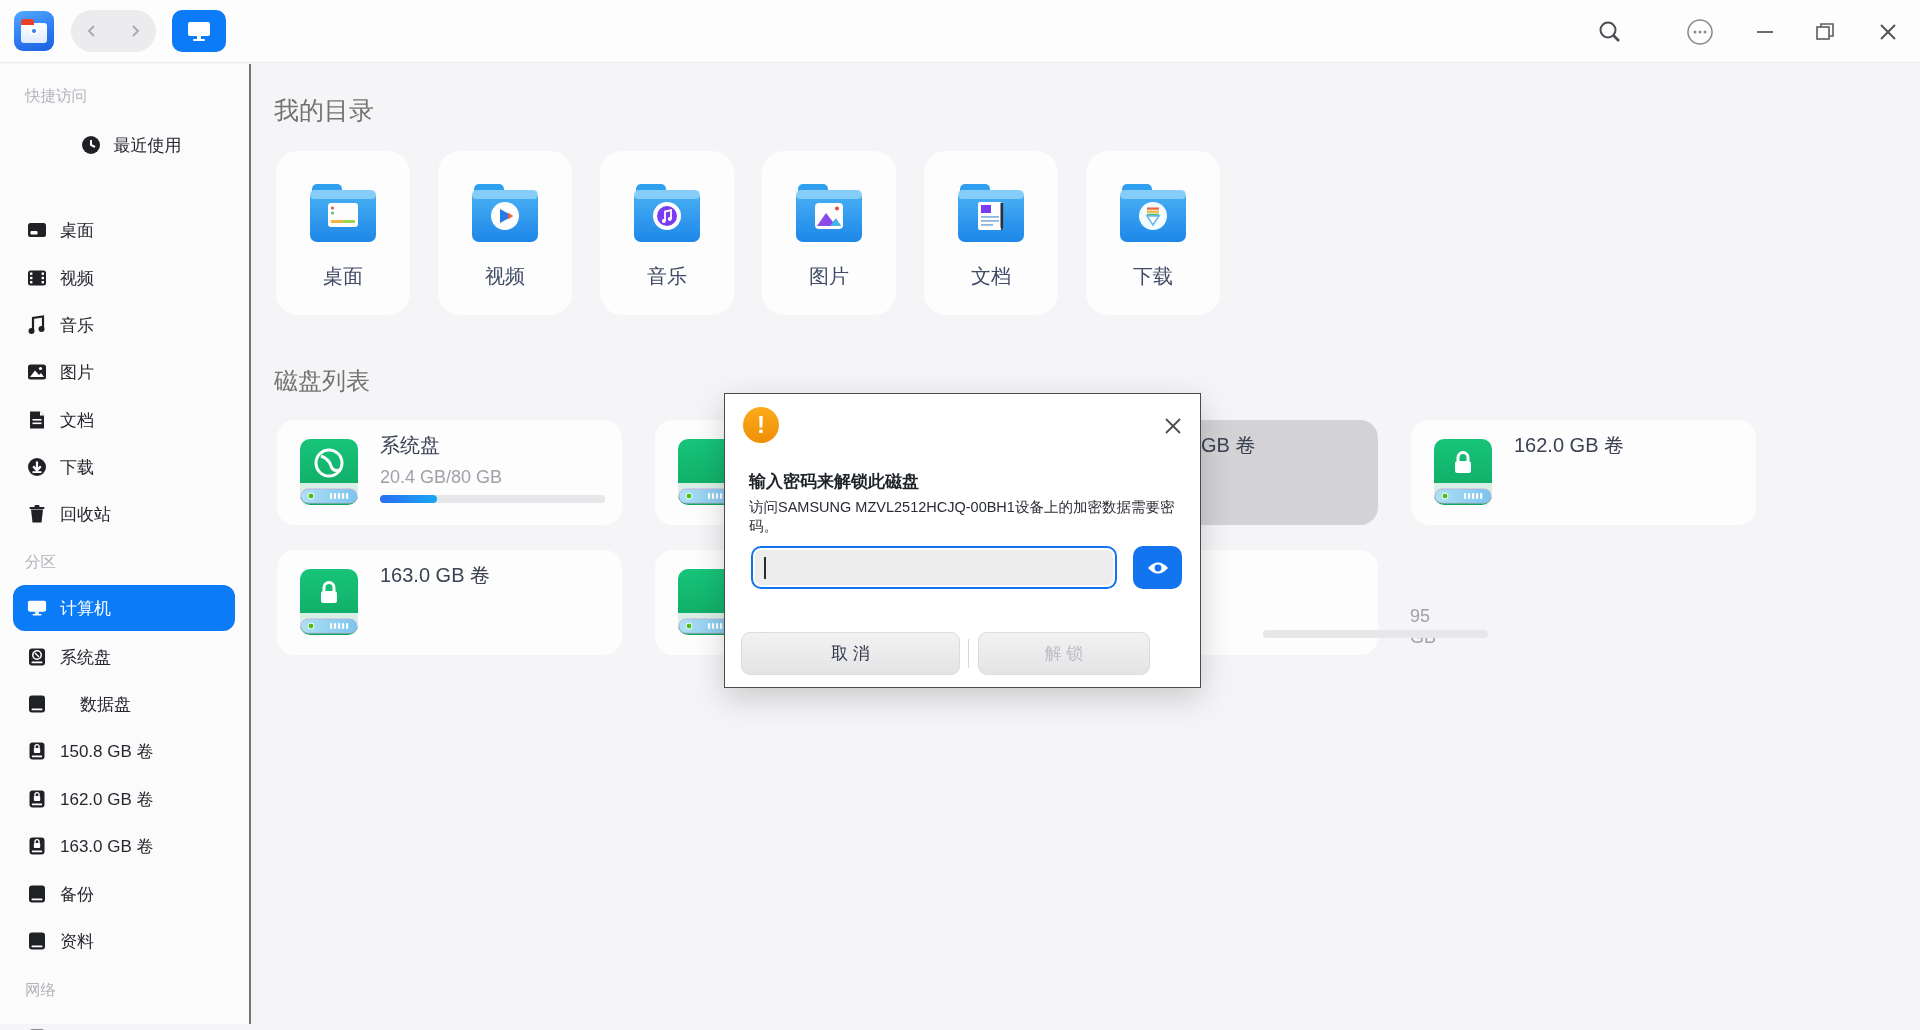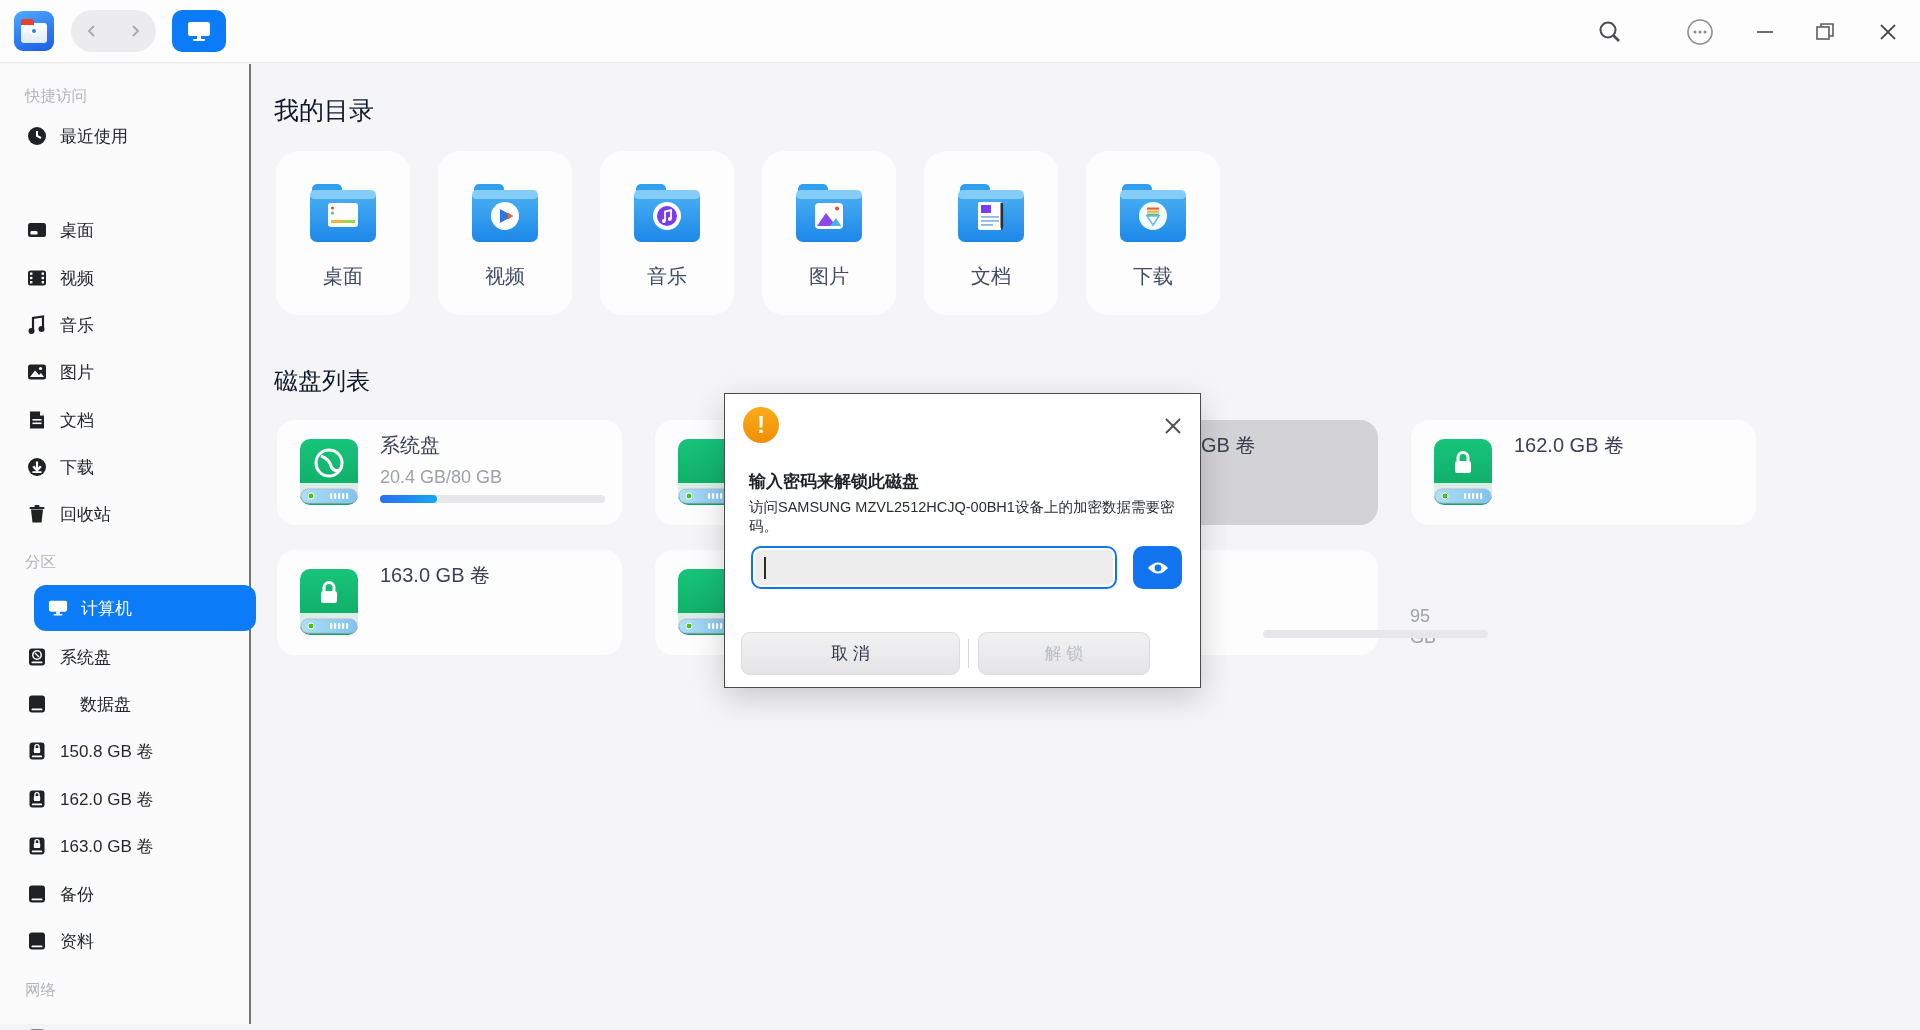--- a/index.html
+++ b/index.html
@@ -30,21 +30,21 @@
     background:#fbfbfc; border-right:2px solid #737373; z-index:1; }
   .side-section { position:absolute; left:25px; height:20px; font-size:15.5px; color:#b2b4ba; }
   .side-item { position:absolute; left:13px; width:222px; height:46px; border-radius:12px;
     display:flex; align-items:center; color:#26282e; font-size:17px; cursor:default; }
   .side-item .ic { width:20px; height:20px; margin-left:14px; margin-right:13px; flex:0 0 auto;
     display:flex; align-items:center; justify-content:center; }
   .side-item.active { background:#0c7bf7; color:#ffffff; }
 
   
   .main { position:absolute; left:252px; top:64px; width:1668px; height:966px; background:#f5f5f7; }
-  .sec-title { position:absolute; color:#0f172a; font-size:25px; font-weight:500; }
+  .sec-title { position:absolute; color:#737373; font-size:25px; font-weight:500; }
 
   .folder-card { position:absolute; top:87px; width:134px; height:164px; border-radius:22px; background:#fdfdfe; }
   .folder-card .fico { position:absolute; left:32px; top:31px; width:70px; height:62px; }
   .folder-card .flabel { position:absolute; left:0; top:112px; width:134px; text-align:center;
     font-size:20px; color:#414b66; }
 
   .disk-card { position:absolute; width:345px; height:105px; border-radius:18px; background:#fdfdfe; }
   .disk-card.selected { background:#d3d3d6; }
   .disk-card .dico { position:absolute; left:23px; top:19px; width:58px; height:66px; }
   .disk-card .dtitle { position:absolute; left:103px; top:12px; font-size:20px; color:#3c4254; }
@@ -135,21 +135,21 @@
     <svg width="20" height="20" viewBox="0 0 20 20">
       <line x1="3" y1="3" x2="17" y2="17" stroke="#4d4d53" stroke-width="1.8"></line>
       <line x1="17" y1="3" x2="3" y2="17" stroke="#4d4d53" stroke-width="1.8"></line>
     </svg>
   </div>
 </div>
 
 <div class="sidebar">
   <div class="side-section" style="top:22px;">快捷访问</div>
 
-  <div class="side-item" style="top:49px;">
+  <div class="side-item" style="top:58px;justify-content:center;">
     <span class="ic">
         <svg width="20" height="20" viewBox="0 0 20 20">
           <circle cx="10" cy="10" r="9" fill="#1f2125"></circle>
           <polyline points="10,5 10,10 14,12" fill="none" stroke="#fff" stroke-width="2"></polyline>
         </svg>
       </span>
     <span>最近使用</span>
   </div>
   <div class="side-item" style="top:143px;">
     <span class="ic">
@@ -222,21 +222,21 @@
           <path d="M4 5.5 L16 5.5 L14.5 18.5 L5.5 18.5 Z" fill="#1f2125"></path>
           <rect x="2.5" y="3" width="15" height="2" rx="1" fill="#1f2125"></rect>
           <rect x="7.5" y="1" width="5" height="2.2" rx="1" fill="#1f2125"></rect>
         </svg>
       </span>
     <span>回收站</span>
   </div>
 
   <div class="side-section" style="top:488px;">分区</div>
 
-  <div class="side-item active" style="top:521px;margin-left:21px;">
+  <div class="side-item active" style="top:521px;">
     <span class="ic">
         <svg width="22" height="20" viewBox="0 0 22 20">
           <rect x="1" y="2" width="20" height="12" rx="2" fill="#ffffff"></rect>
           <rect x="9" y="14" width="4" height="2.5" fill="#ffffff"></rect>
           <rect x="6" y="16.5" width="10" height="1.8" rx="0.9" fill="#ffffff"></rect>
         </svg>
       </span>
     <span>计算机</span>
   </div>
   <div class="side-item" style="top:570px;">

